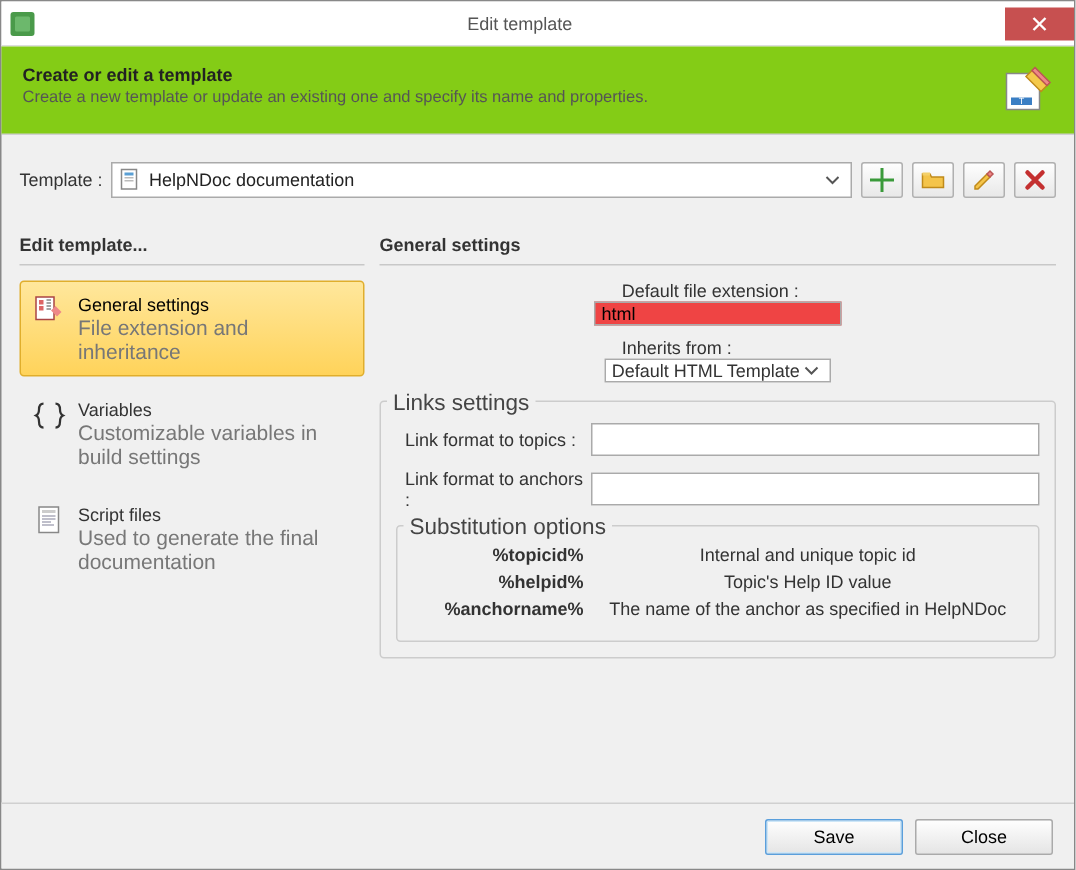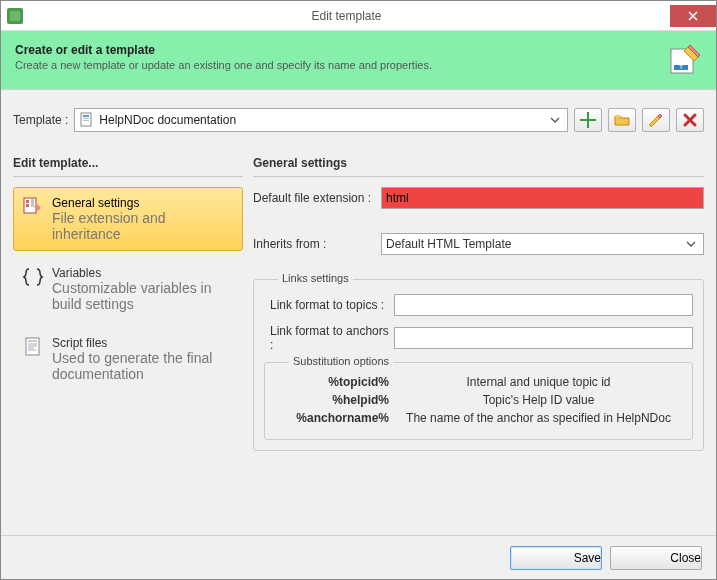--- a/index.html
+++ b/index.html
@@ -7,21 +7,21 @@
 
 .window { width: 717px; height: 580px; background: #f0f0f0; border: 1px solid #888; position: relative; }
 
 .titlebar { height: 30px; background: #fff; display: flex; align-items: center; border-bottom: 1px solid #ddd; }
 .titlebar-icon { width: 16px; height: 16px; margin-left: 6px; background: #4a9a4a; border-radius: 2px; position: relative; }
 .titlebar-icon::after { content: ""; position: absolute; inset: 3px; background: #6cb86c; border-radius: 1px; }
 .titlebar-title { flex: 1; text-align: center; color: #555; font-size: 12px; }
 .titlebar-close { width: 46px; height: 22px; background: #c75050; color: #fff; display: flex; align-items: center; justify-content: center; margin-right: 0; cursor: pointer; }
 .titlebar-close svg { width: 10px; height: 10px; }
 
-.header-pane { background: #86efac; padding: 12px 14px; display: flex; align-items: flex-start; border-bottom: 1px solid #d0d0d0; justify-content: space-between; }
+.header-pane { background: #84cc16; padding: 12px 14px; display: flex; align-items: flex-start; border-bottom: 1px solid #d0d0d0; justify-content: space-between; }
 .header-text { flex: 1; }
 .header-title { font-weight: bold; font-size: 12px; color: #222; margin-bottom: 2px; }
 .header-sub { font-size: 11px; color: #555; }
 .header-icon { width: 34px; height: 34px; }
 .header-icon svg { width: 34px; height: 34px; }
 
 .template-row { padding: 18px 12px; display: flex; align-items: center; gap: 6px; }
 .template-label { font-size: 12px; color: #333; }
 .template-select { flex: 1; height: 24px; border: 1px solid #aaa; background: #fff; display: flex; align-items: center; padding: 0 4px; gap: 4px; }
 .template-select-icon { width: 16px; height: 16px; }
@@ -38,40 +38,40 @@
 
 .nav-item { display: flex; gap: 8px; padding: 8px 8px; border-radius: 3px; margin-bottom: 6px; border: 1px solid transparent; }
 .nav-item.selected { background: linear-gradient(#ffe79c,#ffd35a); border: 1px solid #e0ae2c; }
 .nav-icon { width: 22px; height: 22px; flex-shrink: 0; }
 .nav-icon svg { width: 22px; height: 22px; }
 .nav-text-title { font-size: 12px; color: #333; }
 .nav-item.selected .nav-text-title { color: #000; }
 .nav-text-sub { font-size: 14px; color: #777; }
 
 .right-panel { flex: 1; }
-.form-row { display: flex; align-items: center; margin-bottom: 24px; }
+.form-row { display: flex; align-items: center; margin-bottom: 8px; flex-direction: column; }
 .form-label { width: 128px; font-size: 12px; color: #333; }
 .form-input { flex: 1; height: 22px; border: 1px solid #aaa; background: #ef4444; padding: 0 4px; font-size: 12px; font-family: inherit; }
 .form-select { flex: 1; height: 22px; border: 1px solid #aaa; background: #fff; display: flex; align-items: center; padding: 0 4px; }
 .form-select-text { flex: 1; font-size: 12px; }
 .form-select-arrow { width: 16px; display: flex; align-items: center; justify-content: center; color: #555; }
 
 .fieldset { border: 1px solid #ccc; border-radius: 3px; padding: 14px 10px 10px 10px; margin-top: 12px; position: relative; }
-.fieldset-legend { position: absolute; top: -8px; left: 24px; background: #f0f0f0; padding: 0 4px; font-size: 11px; color: #444; }
+.fieldset-legend { position: absolute; top: -8px; left: 4px; background: #f0f0f0; padding: 0 4px; font-size: 15px; color: #444; }
 .subfield-row { display: flex; align-items: center; margin-bottom: 8px; }
 .subfield-label { width: 130px; font-size: 12px; text-align: left; padding-left: 6px; }
 .subfield-input { flex: 1; height: 22px; border: 1px solid #aaa; background: #fff; }
 
 .subst-fieldset { border: 1px solid #ccc; border-radius: 3px; padding: 12px 10px 10px 10px; margin-top: 10px; position: relative; }
 .subst-row { display: flex; margin-bottom: 4px; }
 .subst-key { width: 120px; text-align: right; font-weight: bold; font-size: 12px; padding-right: 6px; }
 .subst-val { flex: 1; font-size: 12px; color: #333; text-align: center; }
 
 .footer { position: absolute; bottom: 0; left: 0; right: 0; height: 44px; border-top: 1px solid #d0d0d0; display: flex; align-items: center; justify-content: flex-end; gap: 8px; padding: 0 14px; background: #f0f0f0; }
-.footer-btn { width: 92px; height: 24px; border: 1px solid #aaa; background: linear-gradient(#fefefe,#e5e5e5); font-size: 12px; cursor: pointer; border-radius: 2px; text-align: right; }
+.footer-btn { width: 92px; height: 24px; border: 1px solid #aaa; background: linear-gradient(#fefefe,#e5e5e5); font-size: 12px; cursor: pointer; border-radius: 2px; }
 .footer-btn.primary { border: 1px solid #5a9fdc; box-shadow: 0 0 0 1px #cde6f7 inset; }
 </style>
 </head>
 <body>
 
 <div class="window">
 
   <div class="titlebar">
     <div class="titlebar-icon"></div>
     <div class="titlebar-title">Edit template</div>

